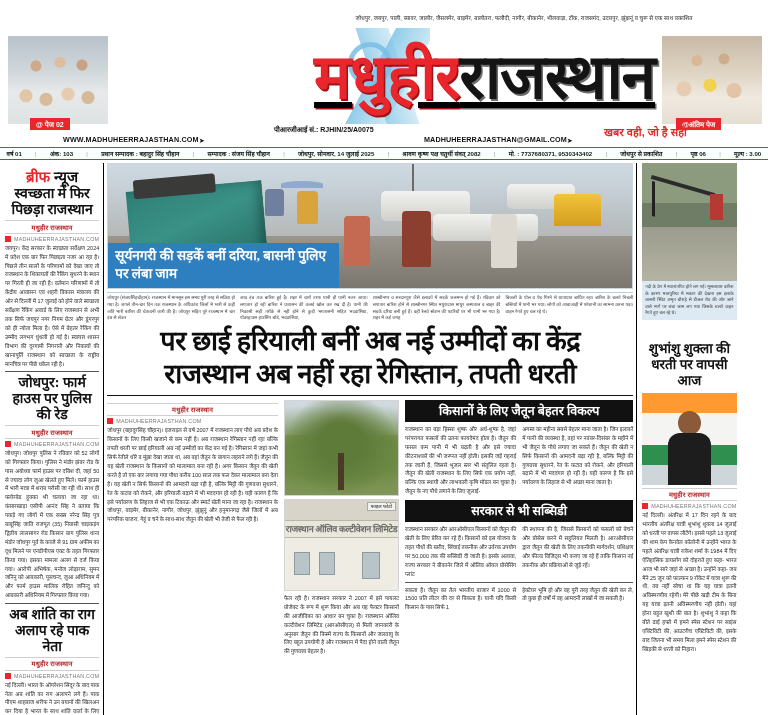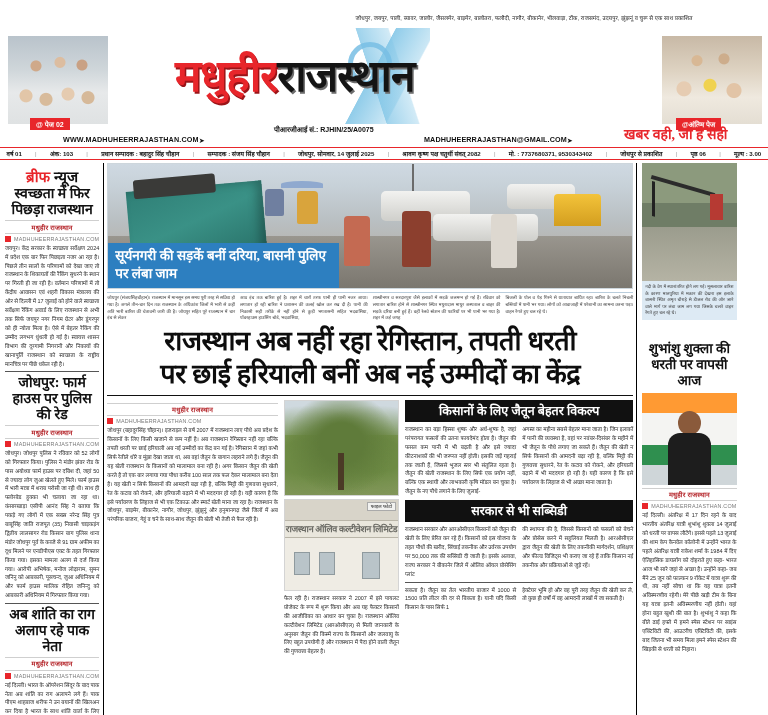--- a/index.html
+++ b/index.html
@@ -35,22 +35,22 @@
     background:
       linear-gradient(118deg, rgba(126,196,230,0) 47%, rgba(126,196,230,.85) 47.5%, rgba(126,196,230,.4) 72%, rgba(126,196,230,0) 73%),
       linear-gradient(72deg, rgba(126,196,230,0) 47%, rgba(126,196,230,.75) 47.5%, rgba(126,196,230,.35) 70%, rgba(126,196,230,0) 71%);
   }
   .title-fan:after{
     content:""; position:absolute; left:28px; top:14px; width:34px; height:34px;
     border:5px solid rgba(120,190,228,.85); border-radius:50%;
   }
   .title-main {
     position: relative; font-family: "Liberation Serif","DejaVu Serif", serif;
-    font-size: 44px; font-weight: bold; line-height: 86px; letter-spacing:-1px;
-    white-space: nowrap; text-align:left;
+    font-size: 62px; font-weight: bold; line-height: 86px; letter-spacing:-1px;
+    white-space: nowrap; text-align:right;text-decoration:underline;
   }
   .t-red { color:#e8262b; text-shadow: 1.5px 1.5px 0 #9b1418; }
   .t-blk { color:#141414; text-shadow: 1.5px 1.5px 0 #6d6d6d; }
 
   .m-photo {
     position:absolute; top:36px; height:88px; width:100px; overflow:hidden;
     border:0;
   }
   .m-photo.left { left: 8px; }
   .m-photo.right { left: 662px; width:100px; }
@@ -88,22 +88,22 @@
   }
   .rni {
     position:absolute; left:274px; top:125px; font-size:7px; color:#111;
     font-weight:bold;
   }
   .mail {
     position:absolute; left:424px; top:135px; font-size:7.2px; font-weight:bold;
     color:#111; letter-spacing:.1px;
   }
   .slogan {
-    position:absolute; left:624px; top:124px; font-size:14px; font-weight:bold;
-    color:#e8262b; font-family:Liberation Serif, serif;
+    position:absolute; left:604px; top:124px; font-size:11px; font-weight:bold;
+    color:#e8262b; font-family:Liberation Sans, sans-serif;
   }
   .arrow-g { display:inline-block; transform:translateY(1px); }
 
   
   .info-strip {
     position:absolute; top:147px; left:0; width:768px; height:13px;
     border-top:1.2px solid #e8262b; border-bottom:1.2px solid #e8262b;
     display:flex; align-items:center; justify-content:space-between;
     padding:0 4px; font-size:6.1px; color:#141414; white-space:nowrap;
     font-weight:bold;
@@ -424,22 +424,22 @@
       </div>
 
       <div class="cap-cols">
         <div class="cc">जोधपुर (संजयसिंहचौहान)। राजस्थान में मानसून इस समय पूरी तरह से सक्रिय हो गया है। अगले तीन-चार दिन तक राजस्थान के अधिकांश जिलों में भारी से कहीं अति भारी बारिश की चेतावनी जारी की है। जोधपुर सहित पूरे राजस्थान में चार इंच से लेकर</div>
         <div class="cc">आठ इंच तक बारिश हुई है। शहर में चारों तरफ पानी ही पानी नजर आया। लगातार हो रही बारिश ने प्रशासन की कलई खोल कर रख दी है। पानी की निकासी सही तरीके से नहीं होने से कुड़ी भगतासनी सहित भदवासिया, पॉवरहाउस हाउसिंग बोर्ड, भदवासिया,</div>
         <div class="cc">शास्त्रीनगर व सरदारपुरा जैसे इलाकों में सड़कें जलमग्न हो गई हैं। रविवार को लगातार बारिश होने से शास्त्रीनगर स्थित मथुरादास माथुर अस्पताल व बाहर की सड़कें दरिया बनी हुई हैं। वहीं रेलवे स्टेशन की पटरियों पर भी पानी भर गया है। शहर में कई जगह</div>
         <div class="cc">बिजली के पोल व पेड़ गिरने से यातायात बाधित रहा। बारिश के चलते निचली बस्तियों में पानी भर गया। लोगों को आवाजाही में परेशानी का सामना करना पड़ा। वाहन रेंगते हुए चल रहे थे।</div>
       </div>
 
       <div class="big-head">
+        <div>पर छाई हरियाली बनीं अब नई उम्मीदों का केंद्र</div>
         <div>राजस्थान अब नहीं रहा रेगिस्तान, तपती धरती</div>
-        <div>पर छाई हरियाली बनीं अब नई उम्मीदों का केंद्र</div>
       </div>
 
       <div class="mid-lower">
 
         <div class="ml-a">
           <div class="byline">मधुहीर राजस्थान</div>
           <div class="sq-src">
             <span class="sq"></span>
             <span class="u">MADHUHEERRAJASTHAN.COM</span>
           </div>

